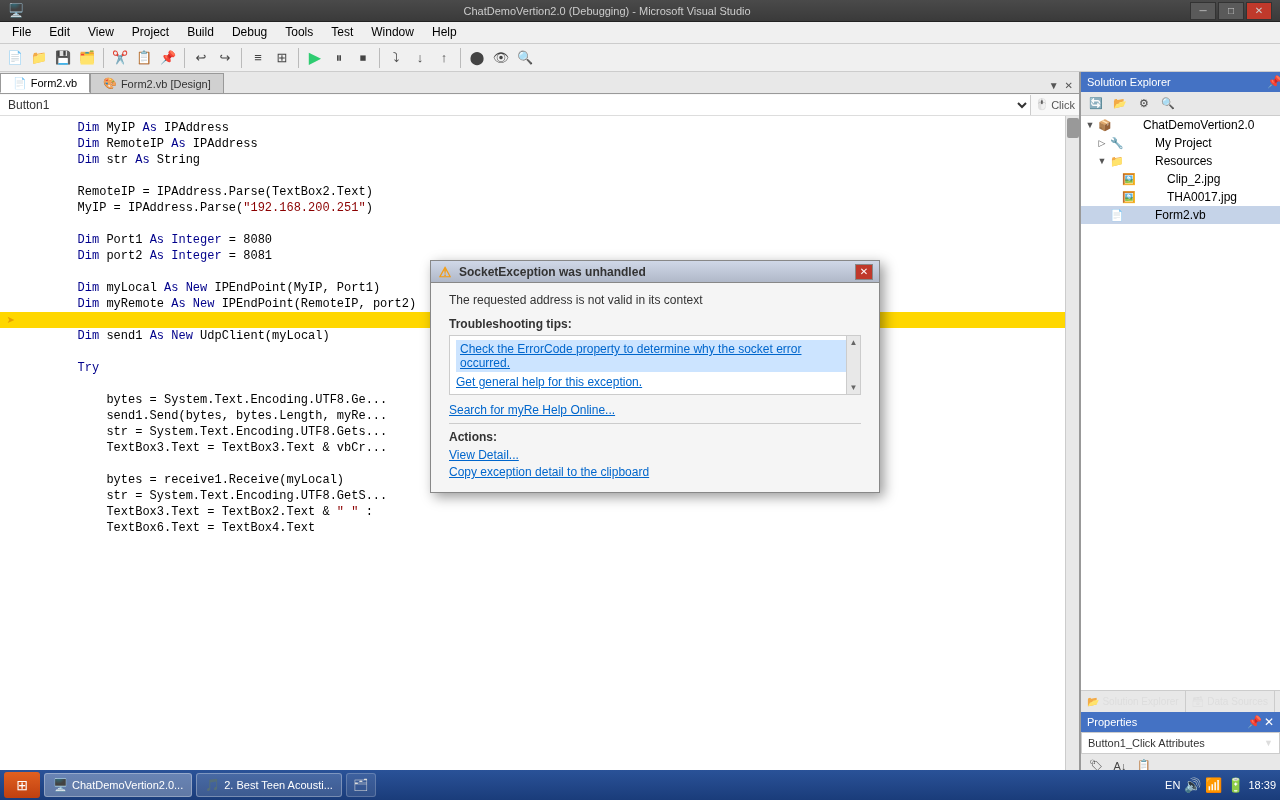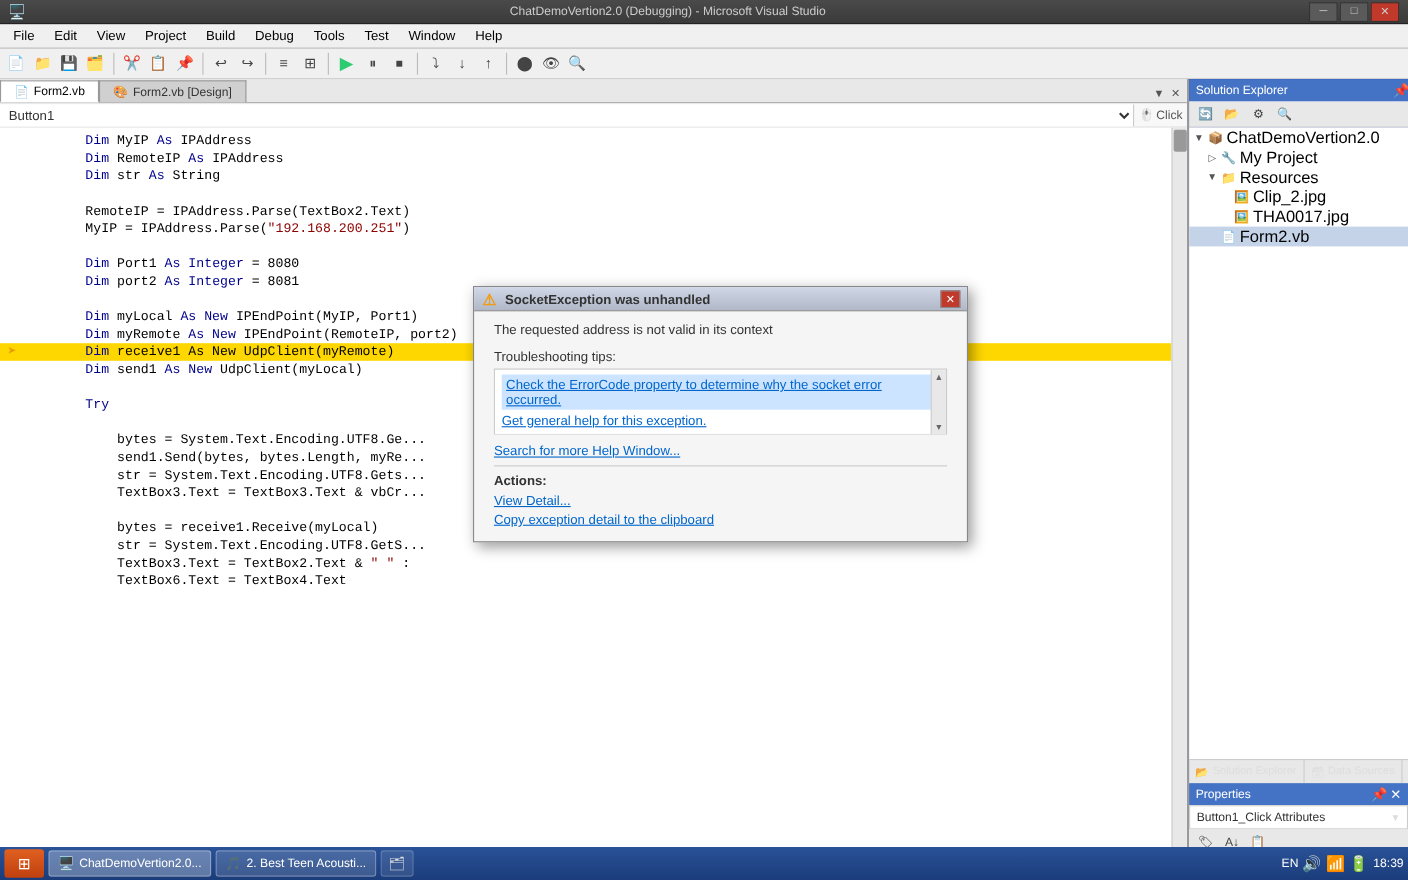--- a/index.html
+++ b/index.html
@@ -203,21 +203,21 @@
       align-items: center;
       gap: 3px;
       padding: 1px 4px;
       cursor: pointer;
       white-space: nowrap;
       height: 18px;
     }
     .tree-item.selected { background: #c5d3e8; }
     .tree-expand { width: 10px; text-align: center; font-size: 9px; color: #555; }
     .tree-icon { width: 14px; height: 14px; display: flex; align-items: center; justify-content: center; font-size: 11px; }
-    .tree-label { font-size: 15px; color: #000; }
+    .tree-label { font-size: 12px; color: #000; margin-left: 28px; }
     .indent1 { padding-left: 16px; }
     .indent2 { padding-left: 28px; }
 
     
     #sol-bottom-tabs {
       display: flex;
       border-top: 1px solid #ccc;
       background: #e8e8e8;
       height: 22px;
     }
@@ -343,21 +343,21 @@
       background: linear-gradient(to bottom, #d0d8e8, #b0b8c8);
       height: 22px;
       display: flex; align-items: center; justify-content: space-between;
       padding: 0 6px;
       border-bottom: 1px solid #888;
     }
     #exc-title-bar .exc-title-text { font-size: 12px; font-weight: bold; color: #333; display: flex; align-items: center; gap: 6px; }
     #exc-title-bar .exc-close { width: 18px; height: 16px; background: #c0392b; border: 1px solid #888; color: #fff; font-size: 10px; cursor: pointer; display: flex; align-items: center; justify-content: center; }
     #exc-body { padding: 10px 18px; }
     #exc-body .exc-message { font-size: 12px; color: #333; margin-bottom: 10px; }
-    #exc-body .exc-section-title { font-weight: normal; color: #333; margin-bottom: 4px; font-size: 12px; }
+    #exc-body .exc-section-title { font-weight: bold; color: #333; margin-bottom: 4px; font-size: 12px; }
     #exc-body .exc-link { color: #0066cc; text-decoration: underline; cursor: pointer; font-size: 12px; display: block; margin-bottom: 3px; }
     #exc-body .exc-link-highlight { background: #cce4ff; display: block; padding: 2px 4px; margin-bottom: 3px; }
     #exc-troubleshoot-box {
       border: 1px solid #ccc;
       background: #fff;
       padding: 4px 6px;
       margin: 4px 0 8px 0;
       max-height: 60px;
       overflow-y: auto;
       position: relative;
@@ -528,21 +528,20 @@
             <span class="line-code">        <span class="kw">Dim</span> myLocal <span class="kw">As New</span> IPEndPoint(MyIP, Port1)</span>
           </div>
 
           <div class="code-line">
             <span class="arrow"></span>
             <span class="line-code">        <span class="kw">Dim</span> myRemote <span class="kw">As New</span> IPEndPoint(RemoteIP, port2)</span>
           </div>
 
           <div class="code-line highlighted">
             <span class="arrow" style="color:#e8a000;font-size:14px;">➤</span>
-            <span class="line-code">        <span class="kw">Dim</span> <span class="highlight-text">receive1 As New UdpClient(myRemote)</span></span>
           </div>
 
           <div class="code-line">
             <span class="arrow"></span>
             <span class="line-code">        <span class="kw">Dim</span> send1 <span class="kw">As New</span> UdpClient(myLocal)</span>
           </div>
 
           <div class="code-line">
             <span class="arrow"></span>
             <span class="line-code"> </span>
@@ -714,21 +713,21 @@
     <div class="exc-section-title">Troubleshooting tips:</div>
     <div id="exc-troubleshoot-box">
       <a class="exc-link exc-link-highlight">Check the ErrorCode property to determine why the socket error occurred.</a>
       <a class="exc-link">Get general help for this exception.</a>
       <div class="scrollbar" style="position:absolute;right:0;top:0;width:14px;height:100%;background:#e8e8e8;border-left:1px solid #ccc;display:flex;flex-direction:column;align-items:center;">
         <div style="margin-top:2px;font-size:8px;color:#666;">▲</div>
         <div style="flex:1;"></div>
         <div style="margin-bottom:2px;font-size:8px;color:#666;">▼</div>
       </div>
     </div>
-    <a class="exc-link">Search for more Help Window...</a>
+    <a class="exc-link">Search for myRe Help Online...</a>
     <hr class="exc-divider">
     <div id="exc-actions">
       <div class="exc-section-title">Actions:</div>
       <a class="exc-link">View Detail...</a>
       <a class="exc-link">Copy exception detail to the clipboard</a>
     </div>
   </div>
 </div>
 
 <div id="bottom-area">

